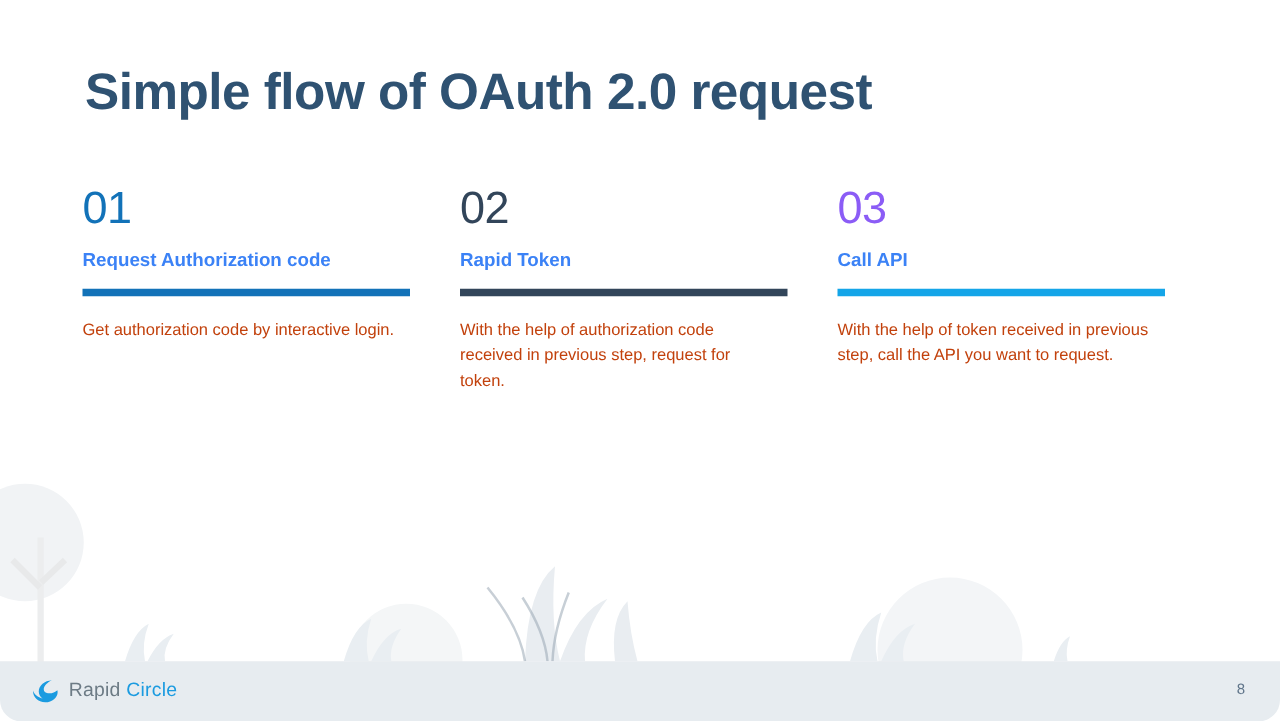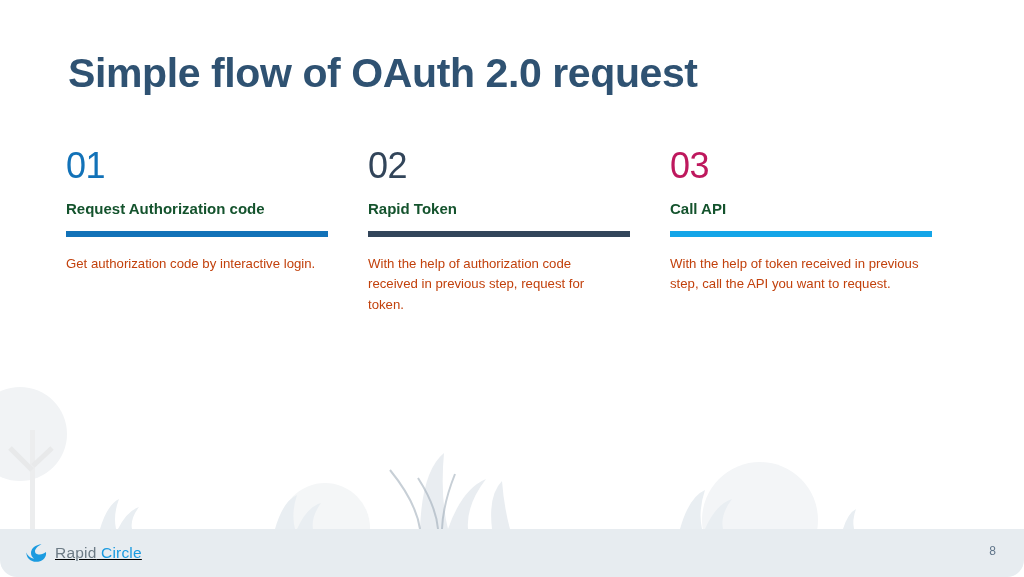--- a/index.html
+++ b/index.html
@@ -56,21 +56,21 @@
   .step-number {
     font-size: 36px;
     font-weight: normal;
     line-height: 1.0;
     letter-spacing: -0.5px;
   }
   .step-heading {
     margin-top: 16px;
     font-size: 15px;
     font-weight: bold;
-    color: #14532d;
+    color: #3b82f6;
     line-height: 1.2;
   }
   .step-rule {
     margin-top: 13px;
     width: 262px;
     height: 6px;
   }
   .step-body {
     margin-top: 17px;
     font-size: 13.2px;
@@ -93,21 +93,20 @@
     left: 24px;
     top: 12px;
     display: flex;
     align-items: center;
     gap: 7px;
   }
   .logo-wordmark {
     font-size: 15.5px;
     letter-spacing: 0.2px;
     white-space: nowrap;
-    text-decoration: underline;
   }
   .logo-rapid { color: #6d7b85; }
   .logo-circle { color: #1b9be0; }
   .page-number {
     position: absolute;
     right: 28px;
     top: 15px;
     font-size: 12px;
     color: #60758a;
   }
@@ -169,21 +168,21 @@
     </div>
 
     <div class="step">
       <div class="step-number" style="color:#32455a">02</div>
       <div class="step-heading">Rapid Token</div>
       <div class="step-rule" style="background:#32455a"></div>
       <div class="step-body">With the help of authorization code received in previous step, request for token.</div>
     </div>
 
     <div class="step">
-      <div class="step-number" style="color:#be185d">03</div>
+      <div class="step-number" style="color:#8b5cf6">03</div>
       <div class="step-heading">Call API</div>
       <div class="step-rule" style="background:#14a5e8"></div>
       <div class="step-body">With the help of token received in previous step, call the API you want to request.</div>
     </div>
 
   </div>
 
   <div class="footer">
     <div class="footer-logo">
       <svg width="24" height="24" viewBox="0 0 24 24">

